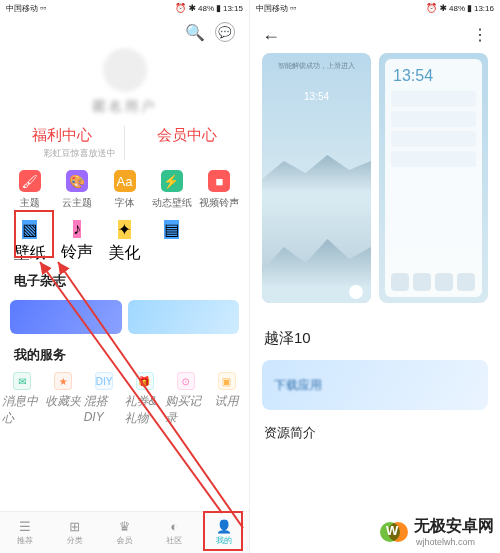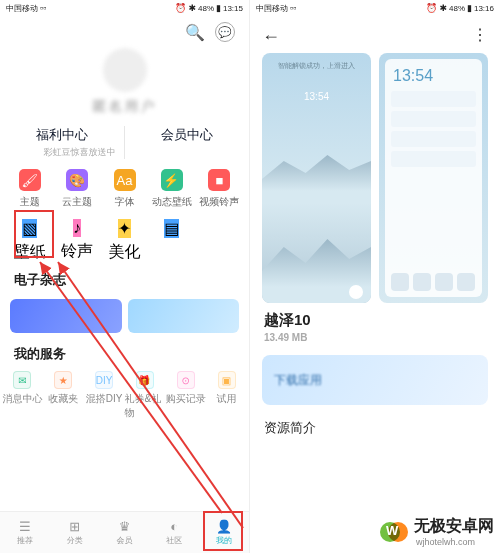--- a/index.html
+++ b/index.html
@@ -15,61 +15,61 @@
 
   
   .lhead { display: flex; justify-content: flex-end; align-items: center; gap: 10px; padding: 6px 14px 0; }
   .lhead .circle { width: 20px; height: 20px; border: 1px solid #aaa; border-radius: 50%; display:flex; align-items:center; justify-content:center; font-size:11px; color:#888;}
   .profile { display: flex; flex-direction: column; align-items: center; padding: 6px 0 8px; }
   .avatar { width: 44px; height: 44px; border-radius: 50%; background: #eee; filter: blur(2px); }
   .uname { margin-top: 6px; font-size: 14px; color: #999; filter: blur(2px); letter-spacing:2px;}
   .centers { display: flex; justify-content: center; padding: 2px 0 10px; }
   .centers .col { flex: 1; text-align: center; }
   .centers .divider { width: 1px; background: #e6e6e6; }
-  .centers .t { font-size: 13px; color: #0f172a; text-align: center; }
+  .centers .t { font-size: 15px; color: #ef4444; text-align: center; }
   .centers .s { font-size: 9px; color: #aaa; margin-top: 2px; margin-left: 35px; }
 
   .section-title { font-size: 13px; font-weight: 600; color: #222; padding: 8px 14px 6px; }
 
   .grid5 { display: flex; padding: 0 6px; }
   .grid5 .cell { flex: 1; display: flex; flex-direction: column; align-items: center; gap: 4px; }
   .grid5 .ic { width: 22px; height: 22px; border-radius: 5px; display:flex; align-items:center; justify-content:center; font-size:13px; color:#fff;}
   .grid5 .lbl { font-size: 10px; color: #666; }
 
   .grid4 { display: flex; padding: 10px 6px 0; }
   .grid4 .cell { width: 20%; display: flex; flex-direction: column; align-items: center; gap: 4px; }
 
   .banners { display:flex; gap:6px; padding: 4px 10px; }
   .banners .b { flex:1; height: 34px; border-radius:6px; }
 
   .grid6 { display: flex; padding: 2px 2px 0; }
   .grid6 .cell { flex: 1; display: flex; flex-direction: column; align-items: center; gap: 3px; }
   .grid6 .ic6 { width: 18px; height: 18px; border-radius: 4px; display:flex; align-items:center; justify-content:center; font-size:10px;}
-  .grid6 .lbl6 { font-size: 10px; color: #888; }
+  .grid6 .lbl6 { font-size: 12px; color: #888; font-style: italic; }
 
   .tabbar { margin-top: auto; display: flex; border-top: 1px solid #eee; height: 42px; background:#fafafa;}
   .tabbar .tab { flex: 1; display:flex; flex-direction:column; align-items:center; justify-content:center; gap:1px;}
   .tabbar .ti { font-size: 13px; color:#999; }
   .tabbar .tl { font-size: 8px; color:#999; }
   .tabbar .active .ti, .tabbar .active .tl { color: #1fb6c8; }
 
   
   .rhead { display:flex; align-items:center; justify-content:space-between; padding: 8px 12px; }
   .rhead .back { font-size: 18px; color:#333; }
   .rhead .more { font-size: 16px; color:#333; }
   .previews { display:flex; gap:8px; padding: 0 12px; }
   .previews .pv { flex:1; border-radius: 8px; overflow:hidden; position:relative; }
   .pv .sky { height: 150px; background: linear-gradient(#b8d8eb,#d7e9f1); position:relative;}
   .pv .mtn { position:absolute; bottom:0; left:0; right:0; height:60px; background: linear-gradient(#88a7ba,#d7e9f1 80%); clip-path: polygon(0 60%, 20% 30%, 40% 50%, 60% 20%, 80% 45%, 100% 30%, 100% 100%, 0 100%);}
   .pv .centerclock{position:absolute; top:38px; left:0; right:0; text-align:center; color:#fff; font-size:10px;}
   .pv .tgl{position:absolute; top:6px; left:6px; right:6px; bottom:6px; background:rgba(255,255,255,.85); border-radius:6px;}
   .pv .tgl .clk{position:absolute; top:8px; left:8px; font-size:16px; color:#5aa0c8; font-weight:300;}
   .pv .tgl .rows{position:absolute; top:32px; left:6px; right:6px;}
   .pv .tgl .rows .r{height:16px; background:#eef5fa; margin-bottom:4px; border-radius:3px;}
-  .rinfo { padding: 8px 14px 4px; font-weight: bold;}
+  .rinfo { padding: 26px 14px 4px;}
   .rinfo .tt { font-size: 15px; color:#222; }
   .rinfo .sz { font-size: 10px; color:#aaa; margin-top:2px;}
   .rsec { padding: 14px 14px 0; font-size:13px; color:#222;}
   .rbanner { margin: 8px 12px 0; height:50px; border-radius:8px; background: linear-gradient(120deg,#cde7ff,#eaf4ff); position:relative; display:flex; align-items:center; padding-left:12px;}
   .rbanner span{font-size:12px; color:#2a6aa8; filter:blur(1px);}
 
   
   .redbox { position:absolute; border:2px solid #e53935; pointer-events:none; }
   .redline { position:absolute; pointer-events:none; }
 
@@ -264,21 +264,20 @@
             <div style="width:18px;height:18px;background:#dce8f0;border-radius:4px;"></div>
             <div style="width:18px;height:18px;background:#dce8f0;border-radius:4px;"></div>
           </div>
         </div>
       </div>
     </div>
   </div>
 
   <div class="rinfo">
     <div class="tt">越泽10</div>
-    <div class="sz">13.49 MB</div>
   </div>
 
   <div class="rbanner">
     <span>下载应用</span>
   </div>
 
   <div class="rsec">资源简介</div>
 </div>
 
 <div class="redbox" style="left:14px; top:210px; width:40px; height:48px;"></div>

